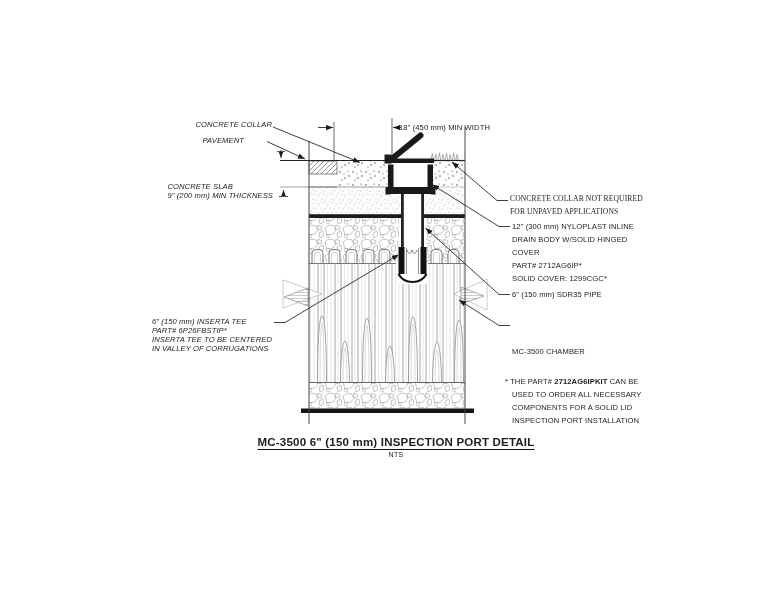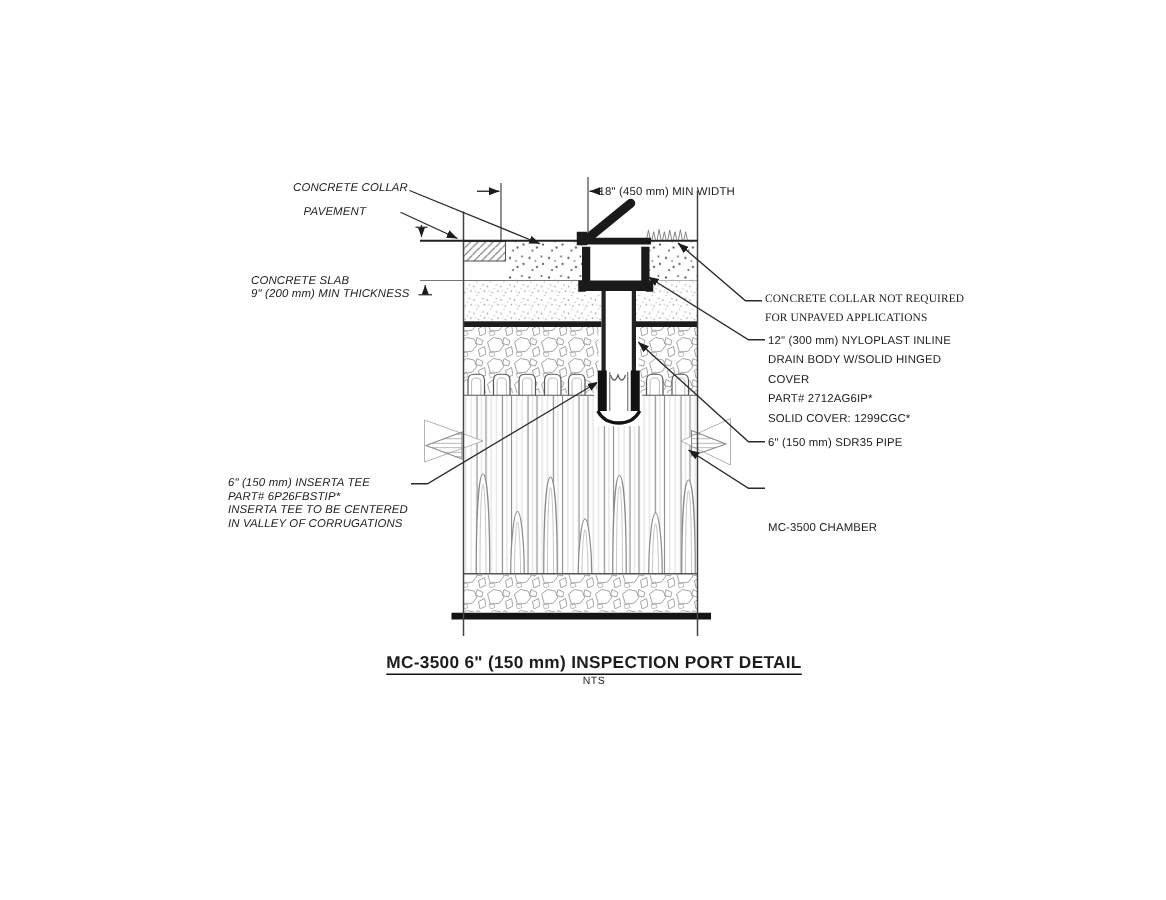--- a/index.html
+++ b/index.html
@@ -227,17 +227,21 @@
 COVER
 PART# 2712AG6IP*
 SOLID COVER: 1299CGC*</div>
 <div class="lbl" style="left:512px;top:290px;">6" (150 mm) SDR35 PIPE</div>
 <div class="lbl" style="left:512px;top:322px;margin-top:25px;">MC-3500 CHAMBER</div>
 <div class="lbl r" style="right:505px;top:317px;">6" (150 mm) INSERTA TEE
 PART# 6P26FBSTIP*
 INSERTA TEE TO BE CENTERED
 IN VALLEY OF CORRUGATIONS</div>
 
+<div class="lbl lh13 note" style="left:505px;top:375px;width:180px;"><span>* THE PART# </span><span class="fw-b">2712AG6IPKIT</span><span> CAN BE
+USED TO ORDER ALL NECESSARY
+COMPONENTS FOR A SOLID LID
+INSPECTION PORT INSTALLATION</span></div>
 
 <div class="title">MC-3500 6" (150 mm) INSPECTION PORT DETAIL</div>
 <div class="nts">NTS</div>
 
 </div>
 
 </body></html>

